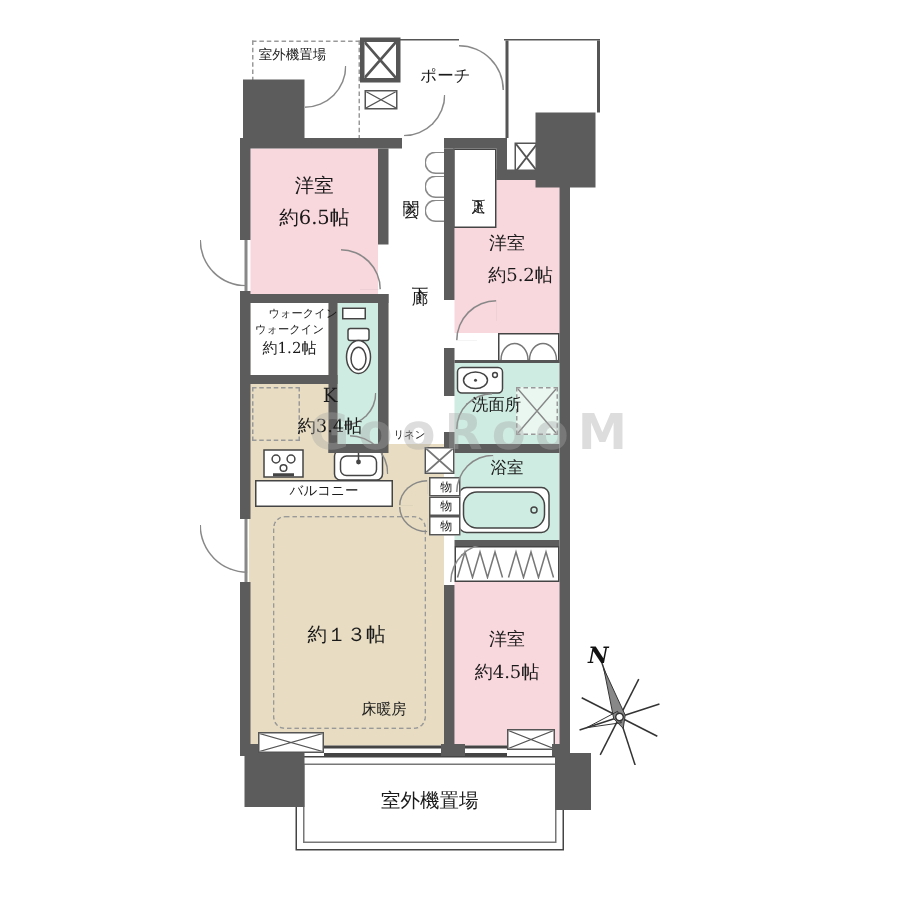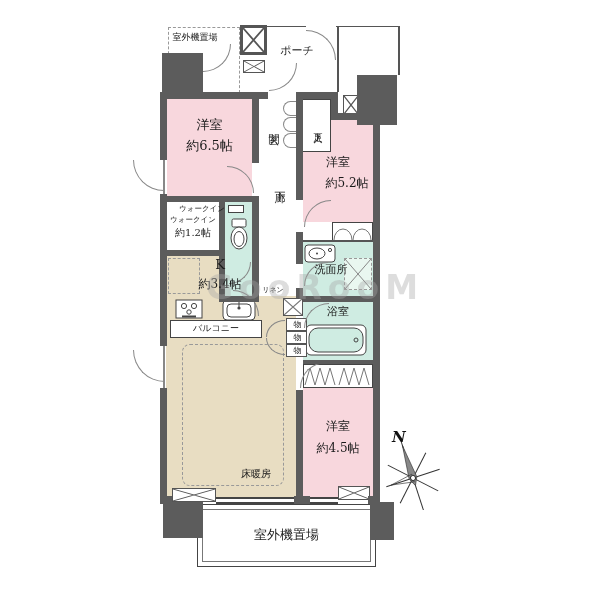--- a/index.html
+++ b/index.html
@@ -234,20 +234,21 @@
   <div class="lbl" style="left:303px;top:177px;width:88px;font-size:12px">約5.2帖</div>
   <div class="lbl" style="left:175px;top:205px;width:54px;font-size:7.5px">ウォークイン</div>
   <div class="lbl" style="left:166px;top:216px;width:54px;font-size:7.5px">ウォークイン</div>
   <div class="lbl" style="left:166px;top:227px;width:54px;font-size:10px">約1.2帖</div>
   <div class="lbl" style="left:180px;top:258px;width:80px;font-size:13px">K</div>
   <div class="lbl" style="left:176px;top:278px;width:88px;font-size:12px">約3.4帖</div>
   <div class="lbl" style="left:170px;top:323px;width:92px;font-size:9px">バルコニー</div>
   <div class="lbl" style="left:260px;top:286px;width:26px;font-size:7px">リネン</div>
   <div class="lbl" style="left:300px;top:264px;width:62px;font-size:11px">洗面所</div>
   <div class="lbl" style="left:307px;top:306px;width:62px;font-size:11px">浴室</div>
+  <div class="lbl" style="left:166px;top:417px;width:130px;font-size:13px">約１３帖</div>
   <div class="lbl" style="left:226px;top:468px;width:60px;font-size:10px">床暖房</div>
   <div class="lbl" style="left:303px;top:420px;width:70px;font-size:12px">洋室</div>
   <div class="lbl" style="left:303px;top:442px;width:70px;font-size:12px">約4.5帖</div>
   <div class="lbl" style="left:197px;top:528px;width:179px;font-size:13px">室外機置場</div>
 
   <div class="abs" style="left:380px;top:426px;width:66px;height:84px">
     <svg width="66" height="84" viewBox="0 0 66 84">
       <g transform="rotate(-18 33 52)">
         <line x1="33" y1="14" x2="33" y2="86" stroke="#333" stroke-width="1"></line>
         <line x1="5" y1="52" x2="61" y2="52" stroke="#333" stroke-width="1"></line>

